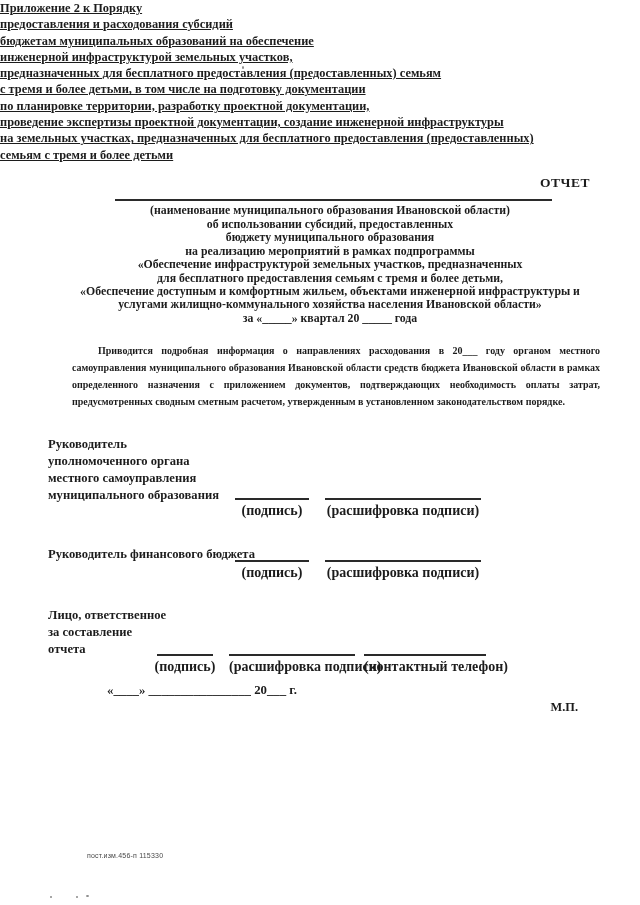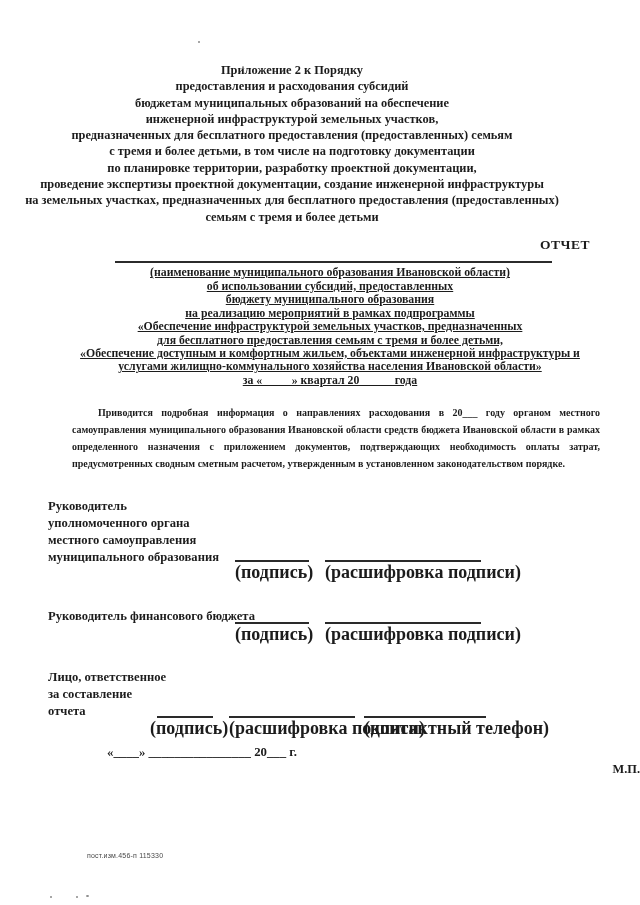--- a/index.html
+++ b/index.html
@@ -7,26 +7,26 @@
     position:relative;
     width:640px;height:905px;
     background:#fff;
     color:#1c1c1c;
     font-family:"Liberation Serif","DejaVu Serif",serif;
     overflow:hidden;
     box-sizing:border-box;
   }
   
   .appendix-header{
-    margin-top:62px;
     padding-right:56px;
-    text-align:center;
+    text-align:left;
     font-size:12.4px;
     line-height:16.3px;
     font-weight:600;
+    text-decoration:underline;
   }
   
   .report-title{
     margin-top:12px;
     margin-left:70px;
     width:520px;
     text-align:right;
     font-size:13.5px;
     font-weight:700;
     letter-spacing:.5px;
@@ -39,21 +39,20 @@
   }
   
   .subtitle{
     margin-top:3px;
     margin-left:70px;
     width:520px;
     text-align:center;
     font-size:11.8px;
     line-height:13.4px;
     font-weight:600;
-    text-decoration:underline;
   }
   
   .body-par{
     margin:17px 0 0 72px;
     width:528px;
     font-size:10px;
     line-height:17px;
     text-align:justify;
     text-indent:26px;
     font-weight:600;
@@ -73,39 +72,40 @@
   .sig-block-1 .sig-cols{left:187px;top:49px;}
   .sig-block-2 .sig-cols{left:187px;top:1px;}
   .sig-block-3 .sig-cols{left:102px;top:34px;}
   .sig-col{text-align:center;}
   .sig-line{
     height:13px;
     border-bottom:2px solid #2a2a2a;
   }
   .sig-caption{
     margin-top:2px;
-    font-size:18px;
+    font-size:14px;
     white-space:nowrap;
   }
   .b12-col1{width:74px;}
   .b12-col2{width:156px;margin-left:16px;}
   .b3-col1{width:70px;}
   .b3-col1 .sig-line{width:56px;margin:0 auto;}
   .b3-col2{width:126px;margin-left:9px;}
   .b3-col3{width:122px;margin-left:9px;}
   
   .date-line{
     margin-top:10px;
     margin-left:107px;
     font-size:12.8px;
     font-weight:600;
   }
   
   .seal-mark{
     margin-top:2px;
+    padding-right:62px;
     text-align:right;
     font-size:12.4px;
     font-weight:600;
   }
   
   .footer-note{
     position:absolute;
     left:87px;top:852px;
     font-size:7px;
     letter-spacing:.2px;

